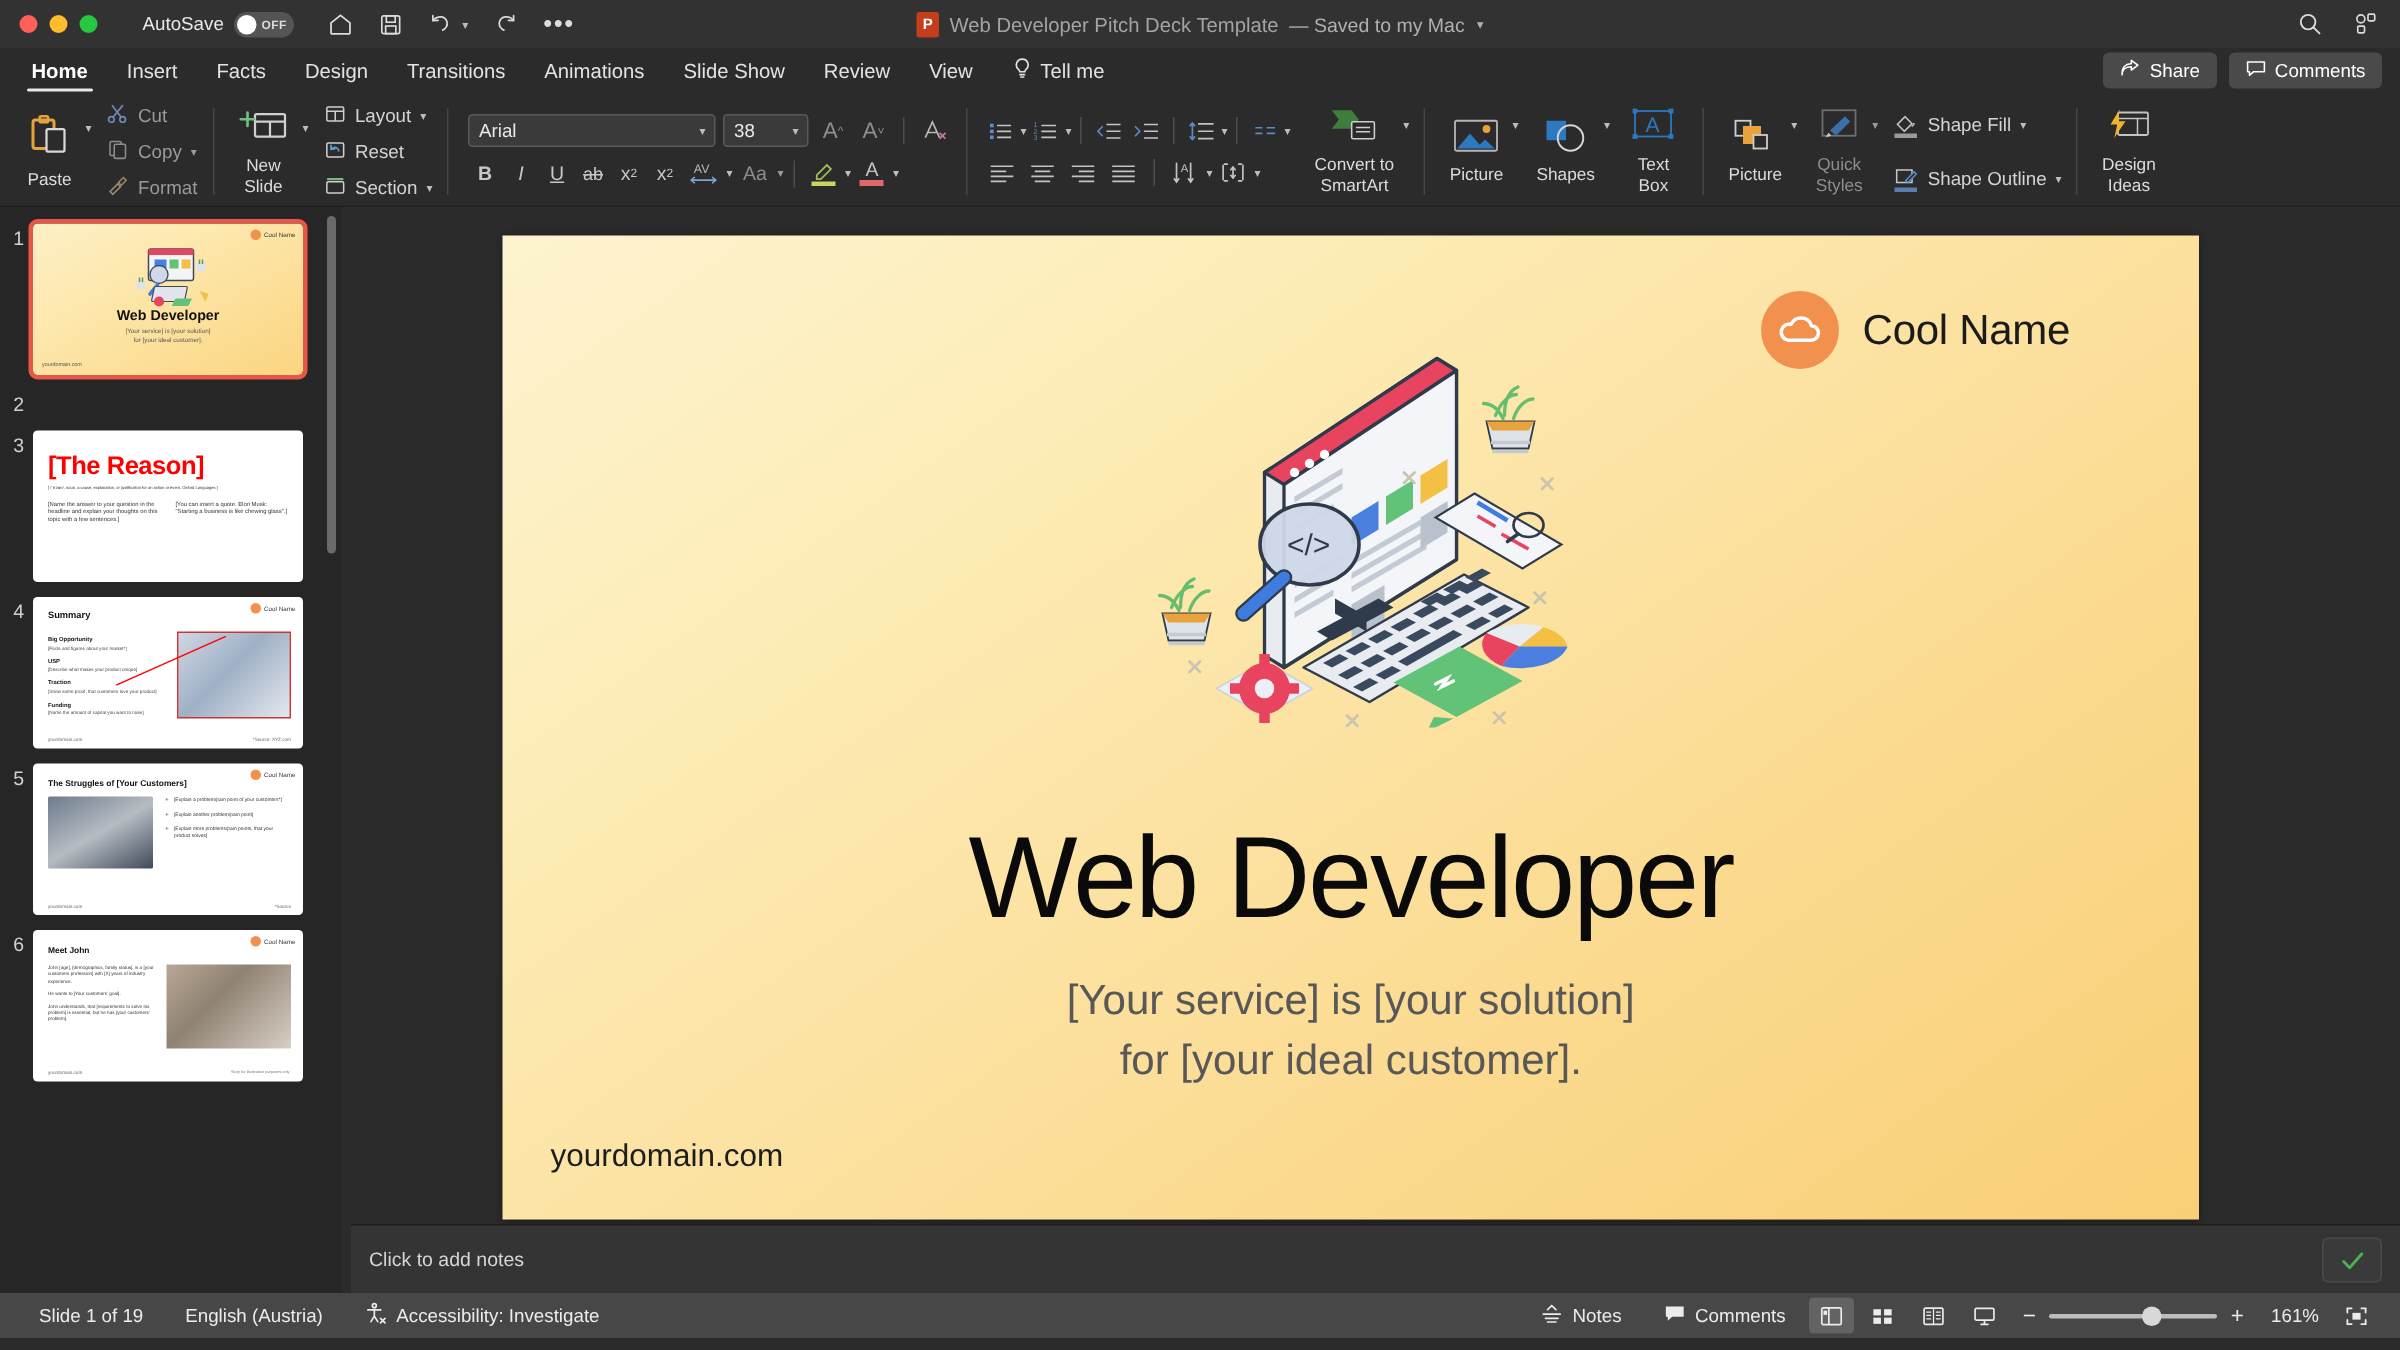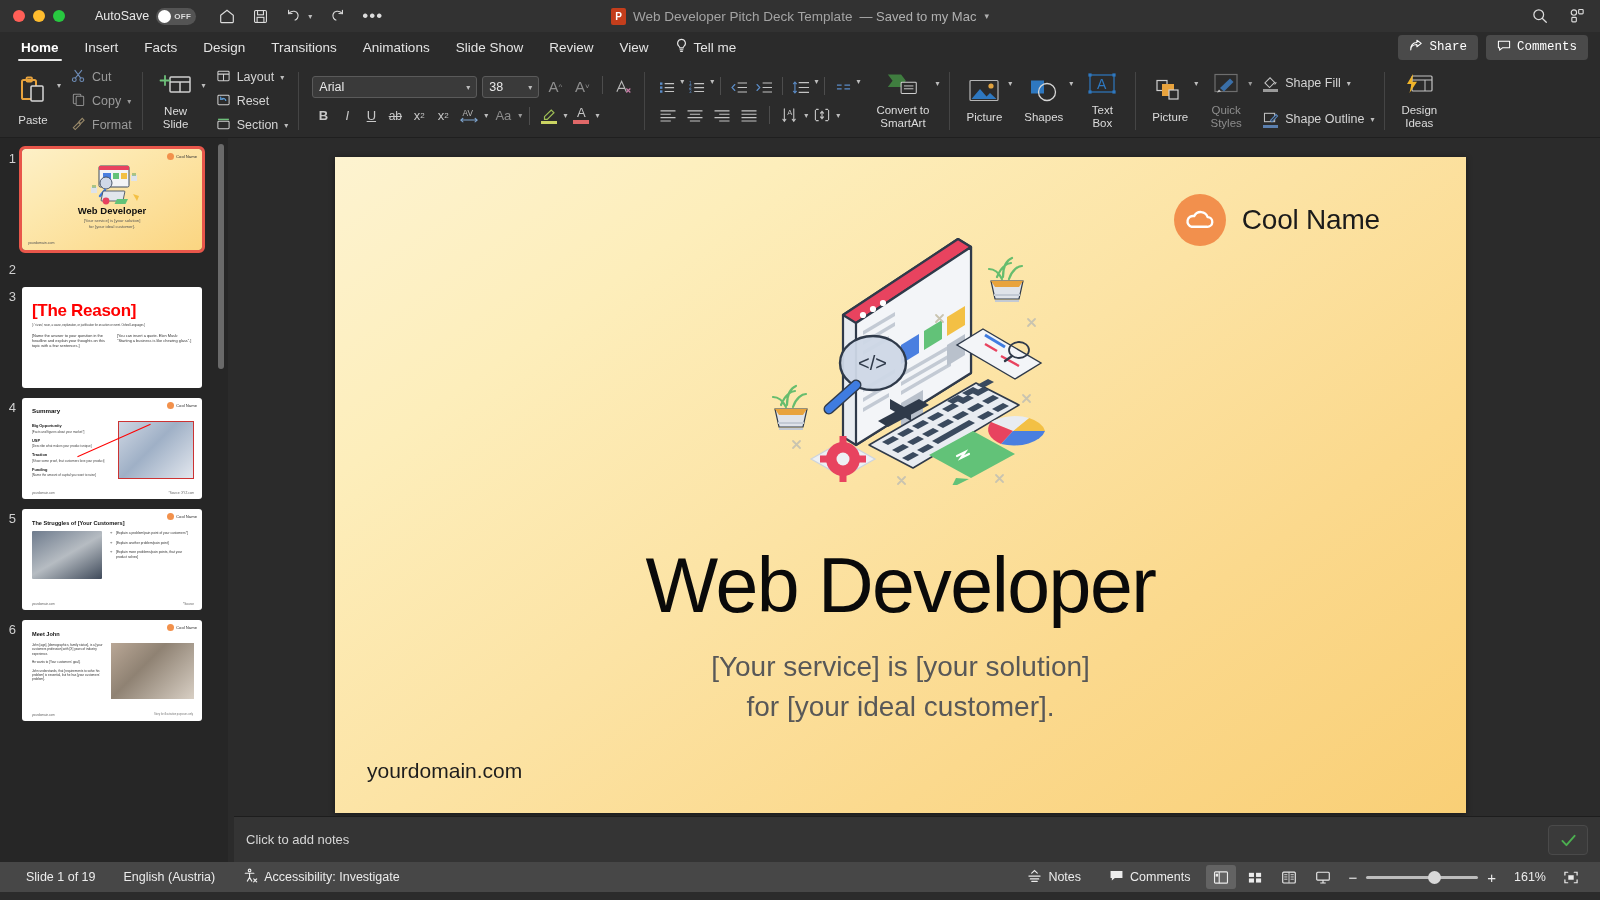--- a/index.html
+++ b/index.html
@@ -72,21 +72,21 @@
   .rtab.active { color: #fff; font-weight: bold; }
   .rtab.active::after {
     content: ''; position: absolute; bottom: 1px; left: 10px; right: 10px;
     height: 2.5px; background: #e8e8e8; border-radius: 2px;
   }
   .tellme { display: flex; align-items: center; gap: 6px; padding: 0 13px; color: #e3e3e3; font-size: 13.5px; }
   .tabs-right { margin-left: auto; display: flex; gap: 8px; padding-right: 12px; }
   .pillbtn {
     background: #4a4a4a; color: #fff; font-size: 12.5px;
     border-radius: 4px; padding: 4px 11px; display: flex;
-    align-items: center; gap: 6px; cursor: default; font-family: Liberation Mono, monospace;
+    align-items: center; gap: 6px; cursor: default;
   }
 
   
   .ribbon {
     height: 76px; background: #2b2b2b;
     display: flex; align-items: stretch; padding: 3px 6px 0 6px;
     border-bottom: 1px solid #1f1f1f;
   }
   .rgroup { display: flex; align-items: center; padding: 0 5px; }
   .rsep { width: 1px; background: #454545; margin: 7px 5px; }
@@ -95,21 +95,21 @@
     display: flex; flex-direction: column; align-items: center;
     justify-content: center; padding: 2px 6px; min-width: 44px;
     color: #dcdcdc; font-size: 11.5px; line-height: 1.15; text-align: center;
   }
   .bigbtn .lbl { margin-top: 3px; }
   .smallrow { display: flex; align-items: center; gap: 6px; color: #9a9a9a; font-size: 12.5px; height: 22px; }
   .smallcol { display: flex; flex-direction: column; justify-content: center; gap: 2px; }
   .chev { font-size: 8px; color: #bdbdbd; }
   .chev-dim { font-size: 8px; color: #9a9a9a; }
 
-  .fontrow1 { display: flex; align-items: flex-start; gap: 5px; }
+  .fontrow1 { display: flex; align-items: center; gap: 5px; }
   .fontrow2 { display: flex; align-items: center; gap: 2px; margin-top: 7px; }
   .combo {
     background: #3a3a3a; border: 1px solid #5a5a5a; border-radius: 3px;
     height: 22px; display: flex; align-items: center; justify-content: space-between;
     color: #e8e8e8; font-size: 12.5px; padding: 0 6px;
   }
   .fmtbtn {
     width: 22px; height: 21px; display: flex; align-items: center; justify-content: center;
     color: #c8c8c8; font-size: 13px;
   }

